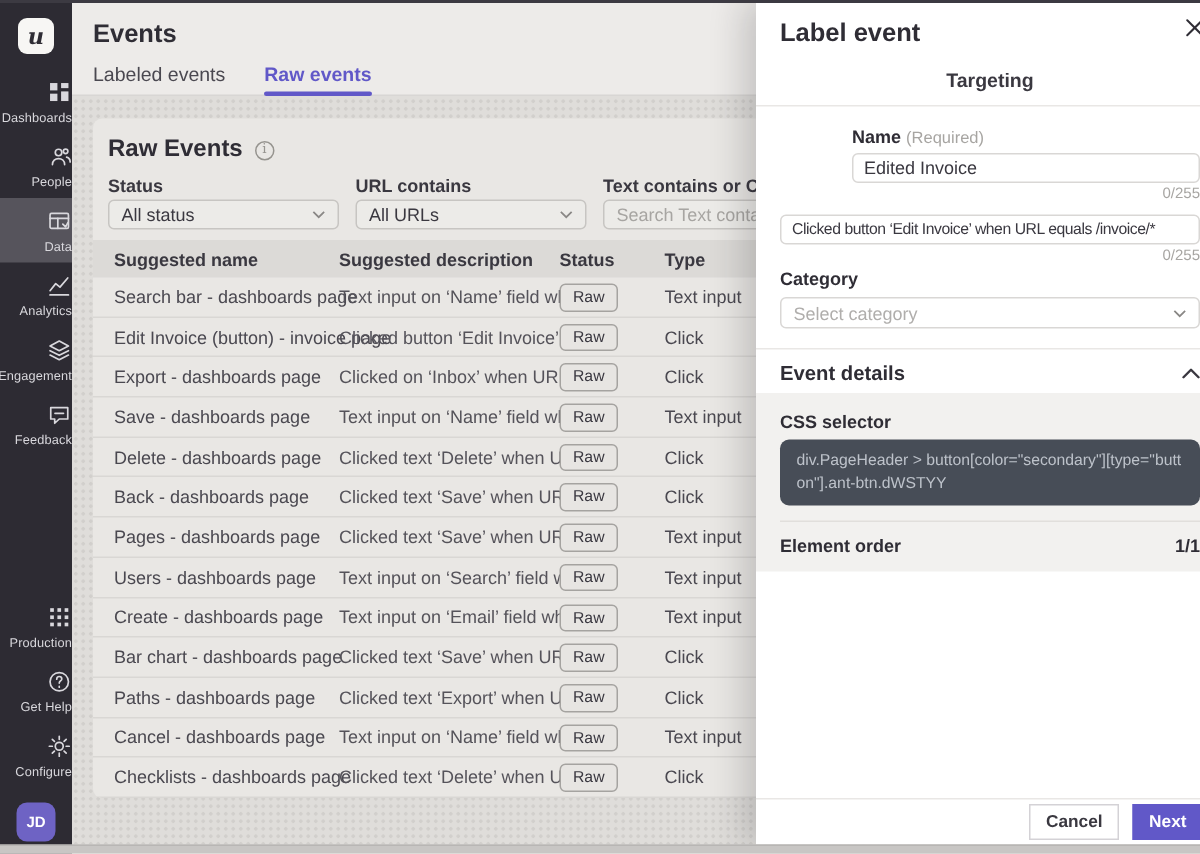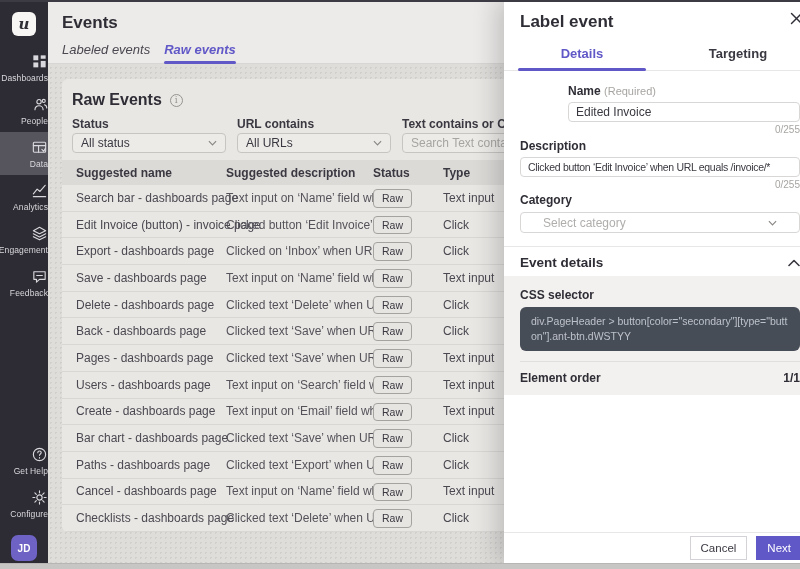--- a/index.html
+++ b/index.html
@@ -20,21 +20,21 @@
   .nav-item svg { width:17px; height:17px; stroke:#d9d8dd; fill:none; stroke-width:1.2; stroke-linecap:round; stroke-linejoin:round; }
   .nav-item .lbl { font-size:8.5px; color:#d9d8dd; margin-top:3px; letter-spacing:.1px; }
   .nav-item.active { background:var(--sidebar-active); }
   .avatar { width:26px; height:26px; margin:6px auto 8px; border-radius:7px; background:#6e63c4; color:#fff; font-size:10px; font-weight:bold; display:flex; align-items:center; justify-content:center; cursor:pointer; }
 
   
   .main { position:absolute; left:48px; top:0; right:0; bottom:6px; background:#dfddda; }
   .dots { background-image:radial-gradient(rgba(90,85,80,.10) 1px, transparent 1px); background-size:5px 5px; }
   .main-header { position:relative; height:64px; background:#edebe9; border-bottom:1px solid #d8d6d4; padding-left:14px; }
   .page-title { font-size:17px; font-weight:bold; color:#2f2d35; padding-top:13px; }
-  .main-tabs { display:flex; gap:14px; margin-top:9px;font-style:italic; }
+  .main-tabs { display:flex; gap:26px; margin-top:9px; }
   .main-tab { font-size:13px; color:#4a4850; padding-bottom:6px; cursor:pointer; position:relative; }
   .main-tab.active { color:var(--accent); font-weight:bold; }
   .main-tab.active::after { content:""; position:absolute; left:0; right:0; bottom:-1px; height:3px; background:var(--accent); border-radius:2px; }
 
   .card { position:absolute; left:14px; top:79px; width:723px; height:453px; background:#e9e7e4; border-radius:6px; padding:12px 10px 0; overflow:hidden; }
   .card-title-row { display:flex; align-items:center; gap:8px; padding-left:0px; }
   .card-title { font-size:16px; font-weight:bold; color:#2f2d35; }
   .info-icon { width:13px; height:13px; border:1px solid #96948f; border-radius:50%; color:#96948f; font-size:9px; font-family:"DejaVu Serif", serif; display:flex; align-items:center; justify-content:center; cursor:pointer; }
   .filters { display:flex; gap:11px; margin-top:8px; }
   .filter { display:flex; flex-direction:column; }
@@ -62,34 +62,34 @@
   .drawer-tab { flex:1; text-align:center; font-size:13px; color:#3a3840; font-weight:bold; padding:6px 0 9px; position:relative; cursor:pointer; }
   .drawer-tab.active { color:var(--accent); }
   .drawer-tab.active::after { content:""; position:absolute; bottom:-1px; left:50%; transform:translateX(-50%); width:128px; height:3px; background:var(--accent); border-radius:2px; }
   .drawer-body { flex:1; overflow:hidden; }
   .fgroup { padding:0 16px; }
   .flabel { font-size:12px; font-weight:bold; color:#2f2d35; }
   .freq { font-size:11px; font-weight:normal; color:#a7a5a2; }
   .tinput { margin-top:4px; height:20px; width:100%; border:1px solid #d9d7d5; border-radius:4px; background:#fff; font-family:"Liberation Sans", sans-serif; font-size:12px; color:#3a3840; padding:0 7px; outline:none; }
   .tinput.small { font-size:10.5px; letter-spacing:-0.3px; }
   .counter { text-align:right; font-size:10px; color:#a7a5a2; margin-top:2px; }
-  .select-d { margin-top:5px; height:21px; border:1px solid #d9d7d5; border-radius:4px; display:flex; align-items:center; justify-content:space-between; padding:0 22px; font-size:12px; color:#b0aeac; cursor:pointer; }
+  .select-d { margin-top:5px; height:21px; border:1px solid #d9d7d5; border-radius:4px; display:flex; align-items:center; justify-content:space-between; padding:0 8px; font-size:12px; color:#b0aeac; cursor:pointer; }
   .hr { height:1px; background:#e9e7e5; margin-top:13px; }
   .section-head { display:flex; align-items:center; justify-content:space-between; padding:8px 16px 6px; cursor:pointer; }
   .section-head .sh-title { font-size:13.5px; font-weight:bold; color:#2f2d35; }
   .section-head svg { width:12px; height:8px; }
   .section-head polyline { stroke:#3a3840; stroke-width:1.6; fill:none; stroke-linecap:round; stroke-linejoin:round; }
   .gray-section { background:#f2f1ef; padding:12px 16px 0; }
   .code-box { margin-top:5px; background:var(--code-bg); border-radius:6px; padding:7px 11px; font-size:10.5px; line-height:1.45; color:var(--code-fg); word-break:break-all; }
   .gs-hr { height:1px; background:#e1dfdc; margin-top:10px; }
   .order-row { display:flex; align-items:center; justify-content:space-between; padding:9px 0 10px; }
   .order-row .ol { font-size:12px; font-weight:bold; color:#2f2d35; }
   .order-row .ov { font-size:12px; font-weight:bold; color:#2f2d35; }
   .drawer-footer { border-top:1px solid #e9e7e5; height:31px; display:flex; align-items:center; justify-content:flex-end; gap:9px; padding-right:14px; }
-  .btn { font-family:"Liberation Sans", sans-serif; font-size:11.5px; font-weight:normal; border-radius:0; padding:3px 10px; cursor:pointer; line-height:1.4; }
+  .btn { font-family:"Liberation Sans", sans-serif; font-size:11.5px; font-weight:bold; border-radius:0; padding:3px 10px; cursor:pointer; line-height:1.4; }
   .btn-cancel { background:#fff; color:#3a3840; border:1px solid #d4d2d6; }
   .btn-next { background:var(--accent); color:#fff; border:1px solid var(--accent); }
 </style>
 </head>
 <body>
 
 <div id="app" style="--accent: #6158c8; --sidebar-bg: #2d2b33; --sidebar-active: #56545c; --code-bg: #474d57; --code-fg: #bdc2ca;">
   <div class="top-edge"></div>
 
   <div class="sidebar">
@@ -139,20 +139,36 @@
         </div>
         <div class="nav-item">
           <svg viewBox="0 0 18 18">
             <path d="M3,4h12v8h-6l-3.2,3v-3H3z"></path>
             <line x1="6" y1="8" x2="12" y2="8"></line>
           </svg>
           <span class="lbl">Feedback</span>
         </div>
       </div>
     <div class="nav nav-bottom" id="nav-bottom">
+        <div class="nav-item">
+          <svg viewBox="0 0 18 18">
+            <g fill="#d9d8dd" stroke="none">
+              <rect x="2.6" y="2.6" width="2.6" height="2.6"></rect>
+              <rect x="7.7" y="2.6" width="2.6" height="2.6"></rect>
+              <rect x="12.8" y="2.6" width="2.6" height="2.6"></rect>
+              <rect x="2.6" y="7.7" width="2.6" height="2.6"></rect>
+              <rect x="7.7" y="7.7" width="2.6" height="2.6"></rect>
+              <rect x="12.8" y="7.7" width="2.6" height="2.6"></rect>
+              <rect x="2.6" y="12.8" width="2.6" height="2.6"></rect>
+              <rect x="7.7" y="12.8" width="2.6" height="2.6"></rect>
+              <rect x="12.8" y="12.8" width="2.6" height="2.6"></rect>
+            </g>
+          </svg>
+          <span class="lbl">Production</span>
+        </div>
         <div class="nav-item">
           <svg viewBox="0 0 18 18">
             <circle cx="9" cy="9" r="6.5"></circle>
             <path d="M7.2,7.2c0-1.1 0.8-1.9 1.8-1.9s1.8,0.7 1.8,1.7c0,1.4-1.8,1.5-1.8,2.9"></path>
             <line x1="9" y1="12.3" x2="9" y2="12.8"></line>
           </svg>
           <span class="lbl">Get Help</span>
         </div>
         <div class="nav-item">
           <svg viewBox="0 0 18 18">
@@ -296,36 +312,34 @@
 
   <div class="drawer">
     <button class="close-btn">
       <svg viewBox="0 0 18 18">
           <line x1="3" y1="3" x2="15" y2="15"></line>
           <line x1="15" y1="3" x2="3" y2="15"></line>
         </svg>
     </button>
     <div class="drawer-title">Label event</div>
     <div class="drawer-tabs" id="drawer-tabs">
-        <div class="drawer-tab active">Details</div>
         <div class="drawer-tab">Targeting</div>
       </div>
 
     <div class="drawer-body">
       <div class="fgroup" style="padding-top:13px;margin-left:48px;">
         <div class="flabel">
           <span>Name</span>
           <span class="freq">(Required)</span>
         </div>
         <input class="tinput" value="Edited Invoice" style="">
         <div class="counter">0/255</div>
       </div>
 
       <div class="fgroup" style="padding-top:4px;">
-        <div class="flabel">Description</div>
         <input class="tinput small" value="Clicked button ‘Edit Invoice’ when URL equals /invoice/*" style="">
         <div class="counter">0/255</div>
       </div>
 
       <div class="fgroup" style="padding-top:3px;">
         <div class="flabel">Category</div>
         <div class="select-d">
           <span>Select category</span>
           <svg class="chev" viewBox="0 0 10 6">
               <polyline points="1,1 5,5 9,1"></polyline>

